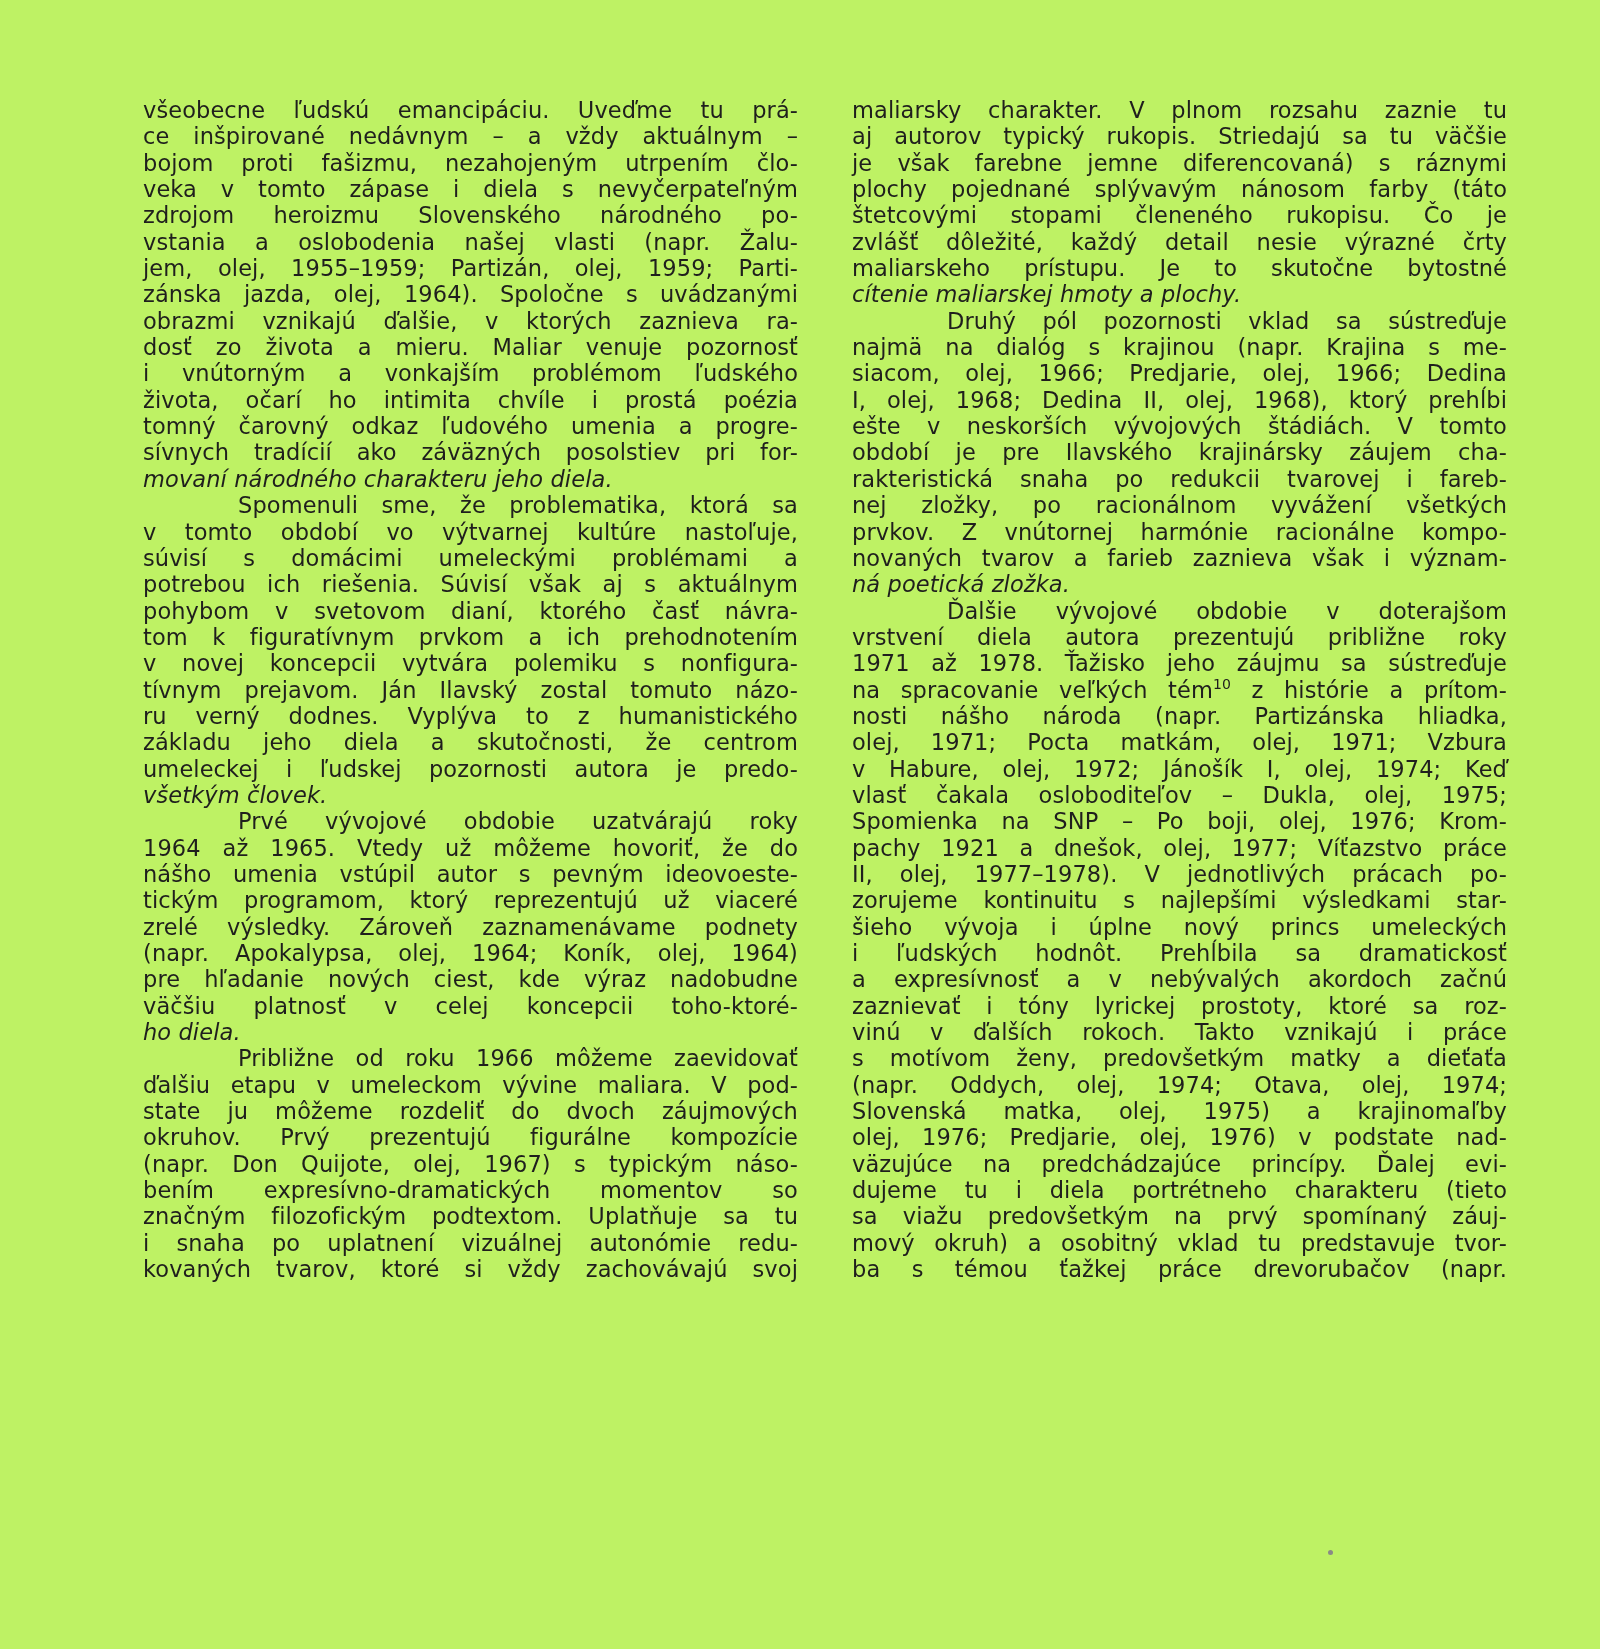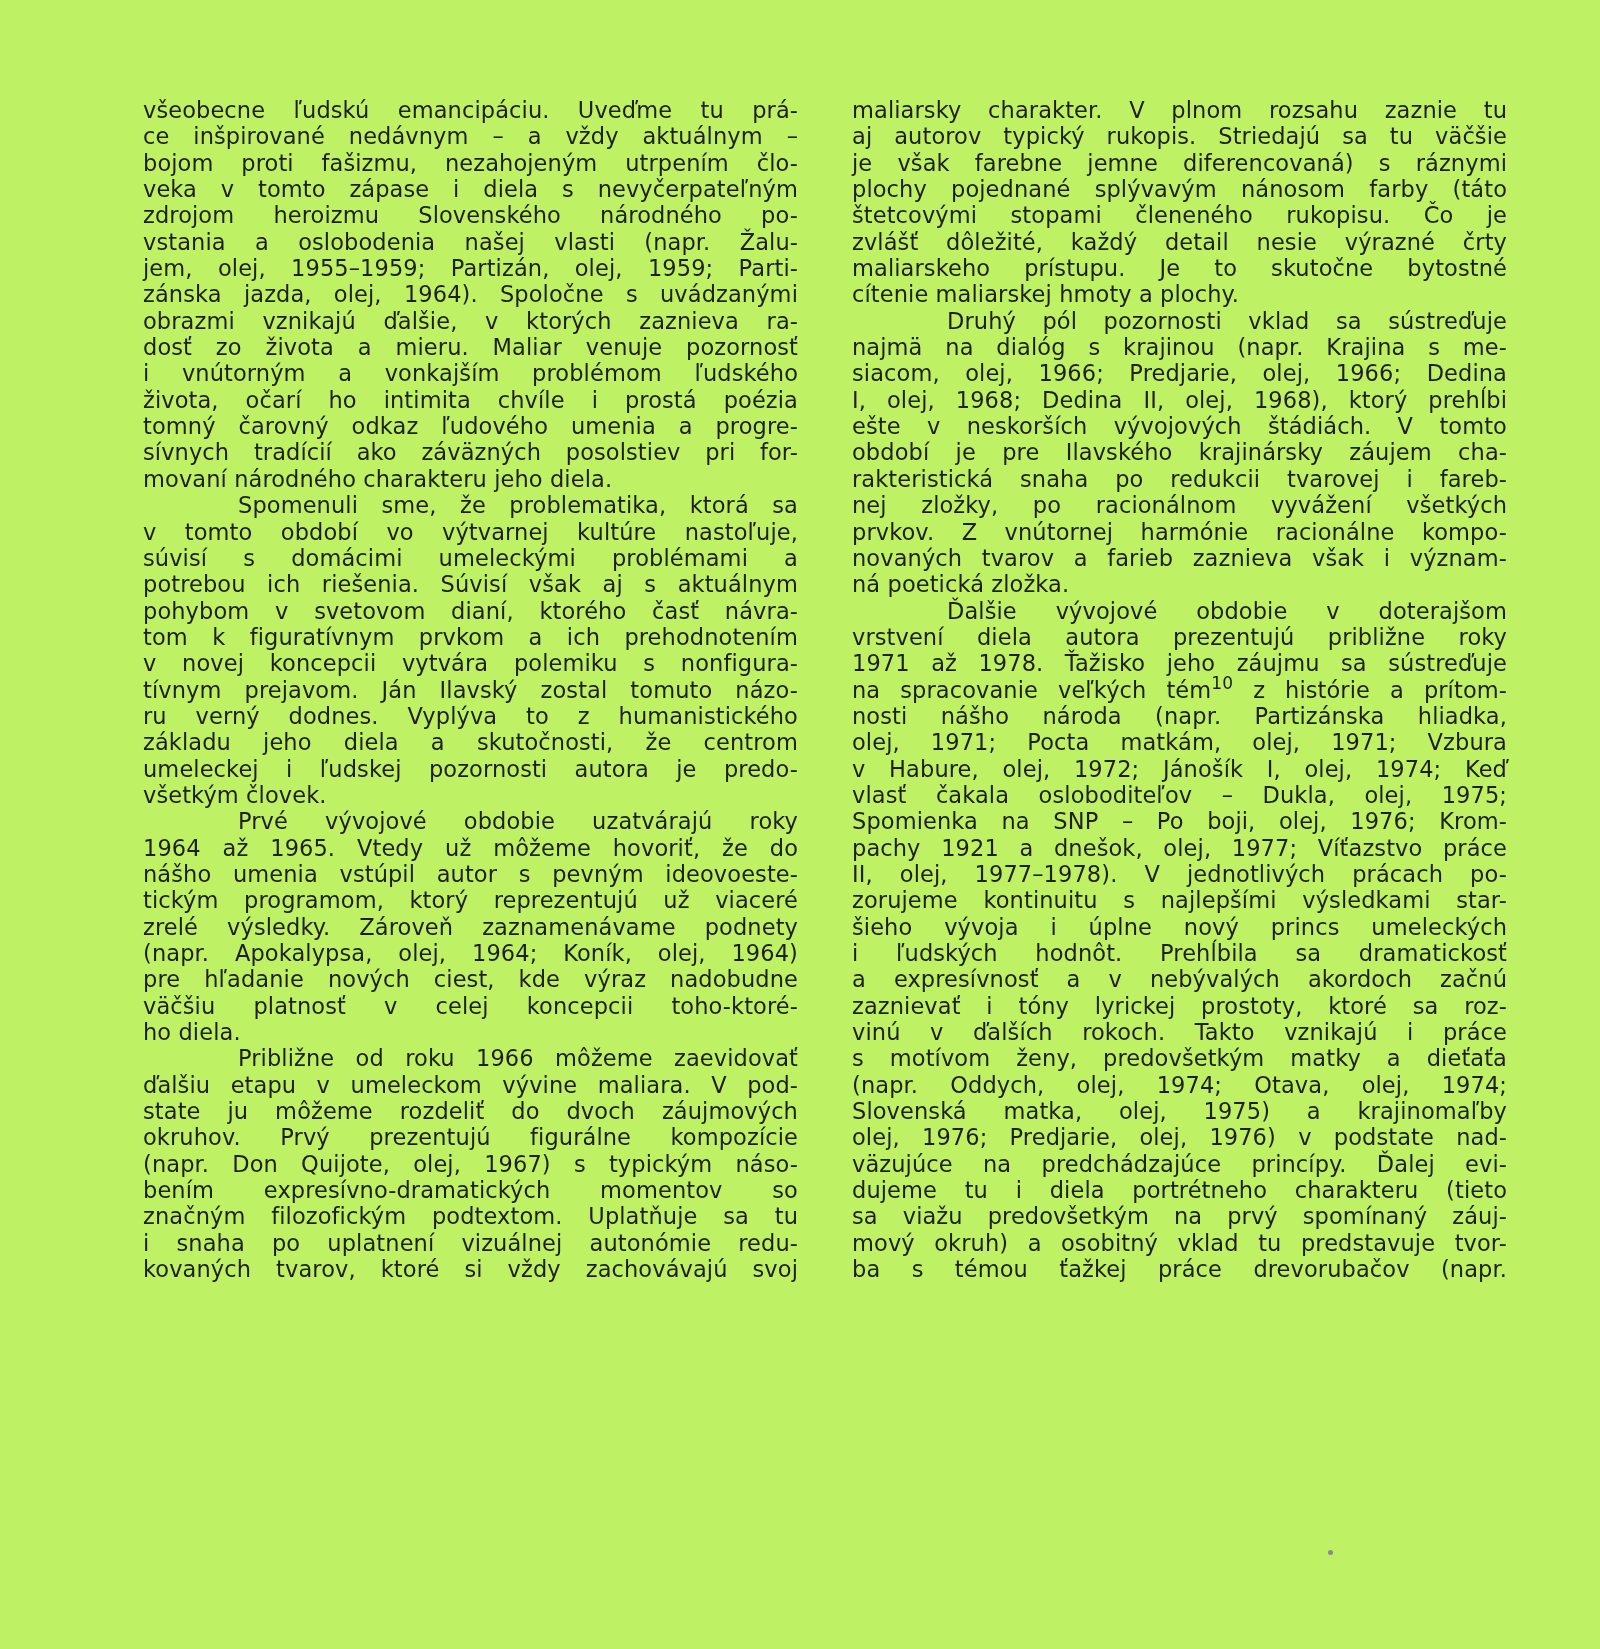--- a/index.html
+++ b/index.html
@@ -35,27 +35,28 @@
       line-height: 26.35px;
       font-size: 22.5px;
       letter-spacing: 0.1px;
       white-space: nowrap;
       text-align: justify;
       text-align-last: justify;
       overflow: visible;
     }
     .line.last {
       text-align-last: left;
+      font-style: italic;
     }
     .line.indent {
       padding-left: 95px;
       box-sizing: border-box;
     }
     .line sup {
-      font-size: 17px;
+      font-size: 14px;
       line-height: 0;
       vertical-align: 9px;
     }
     .speck {
       position: absolute;
       width: 5px; height: 5px;
       border-radius: 50%;
       background: #8a8a86;
     }
   </style>

